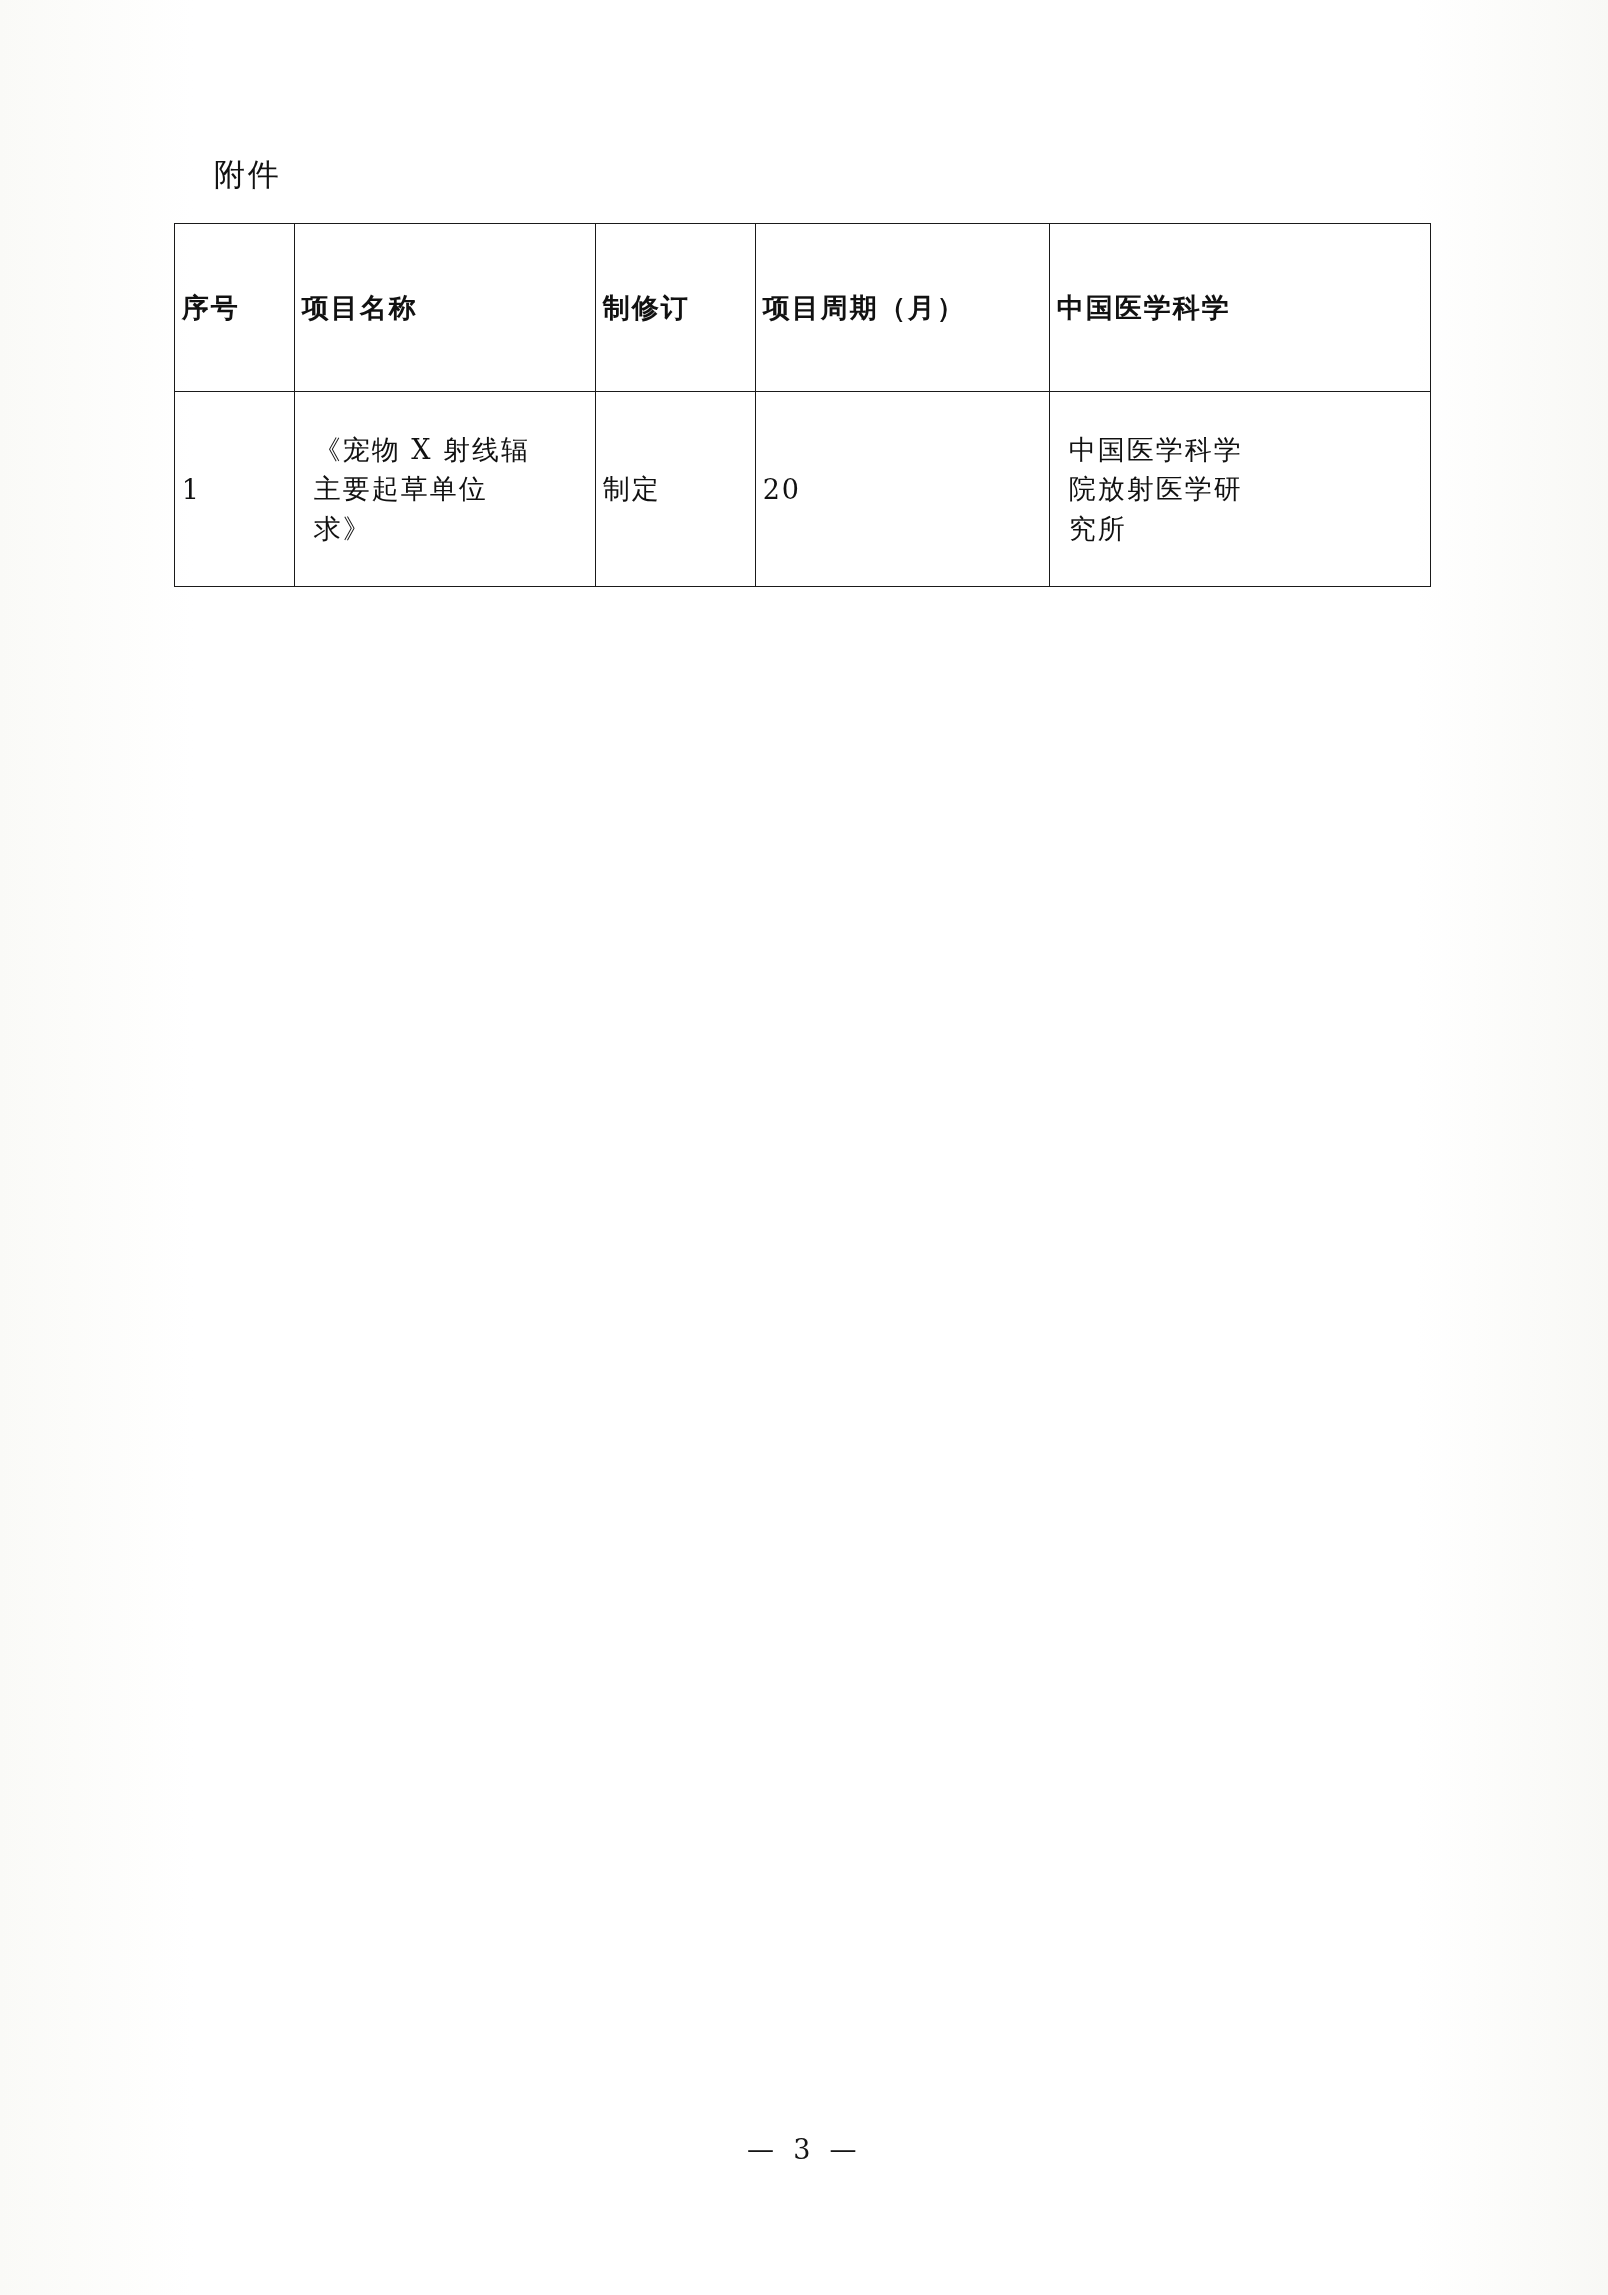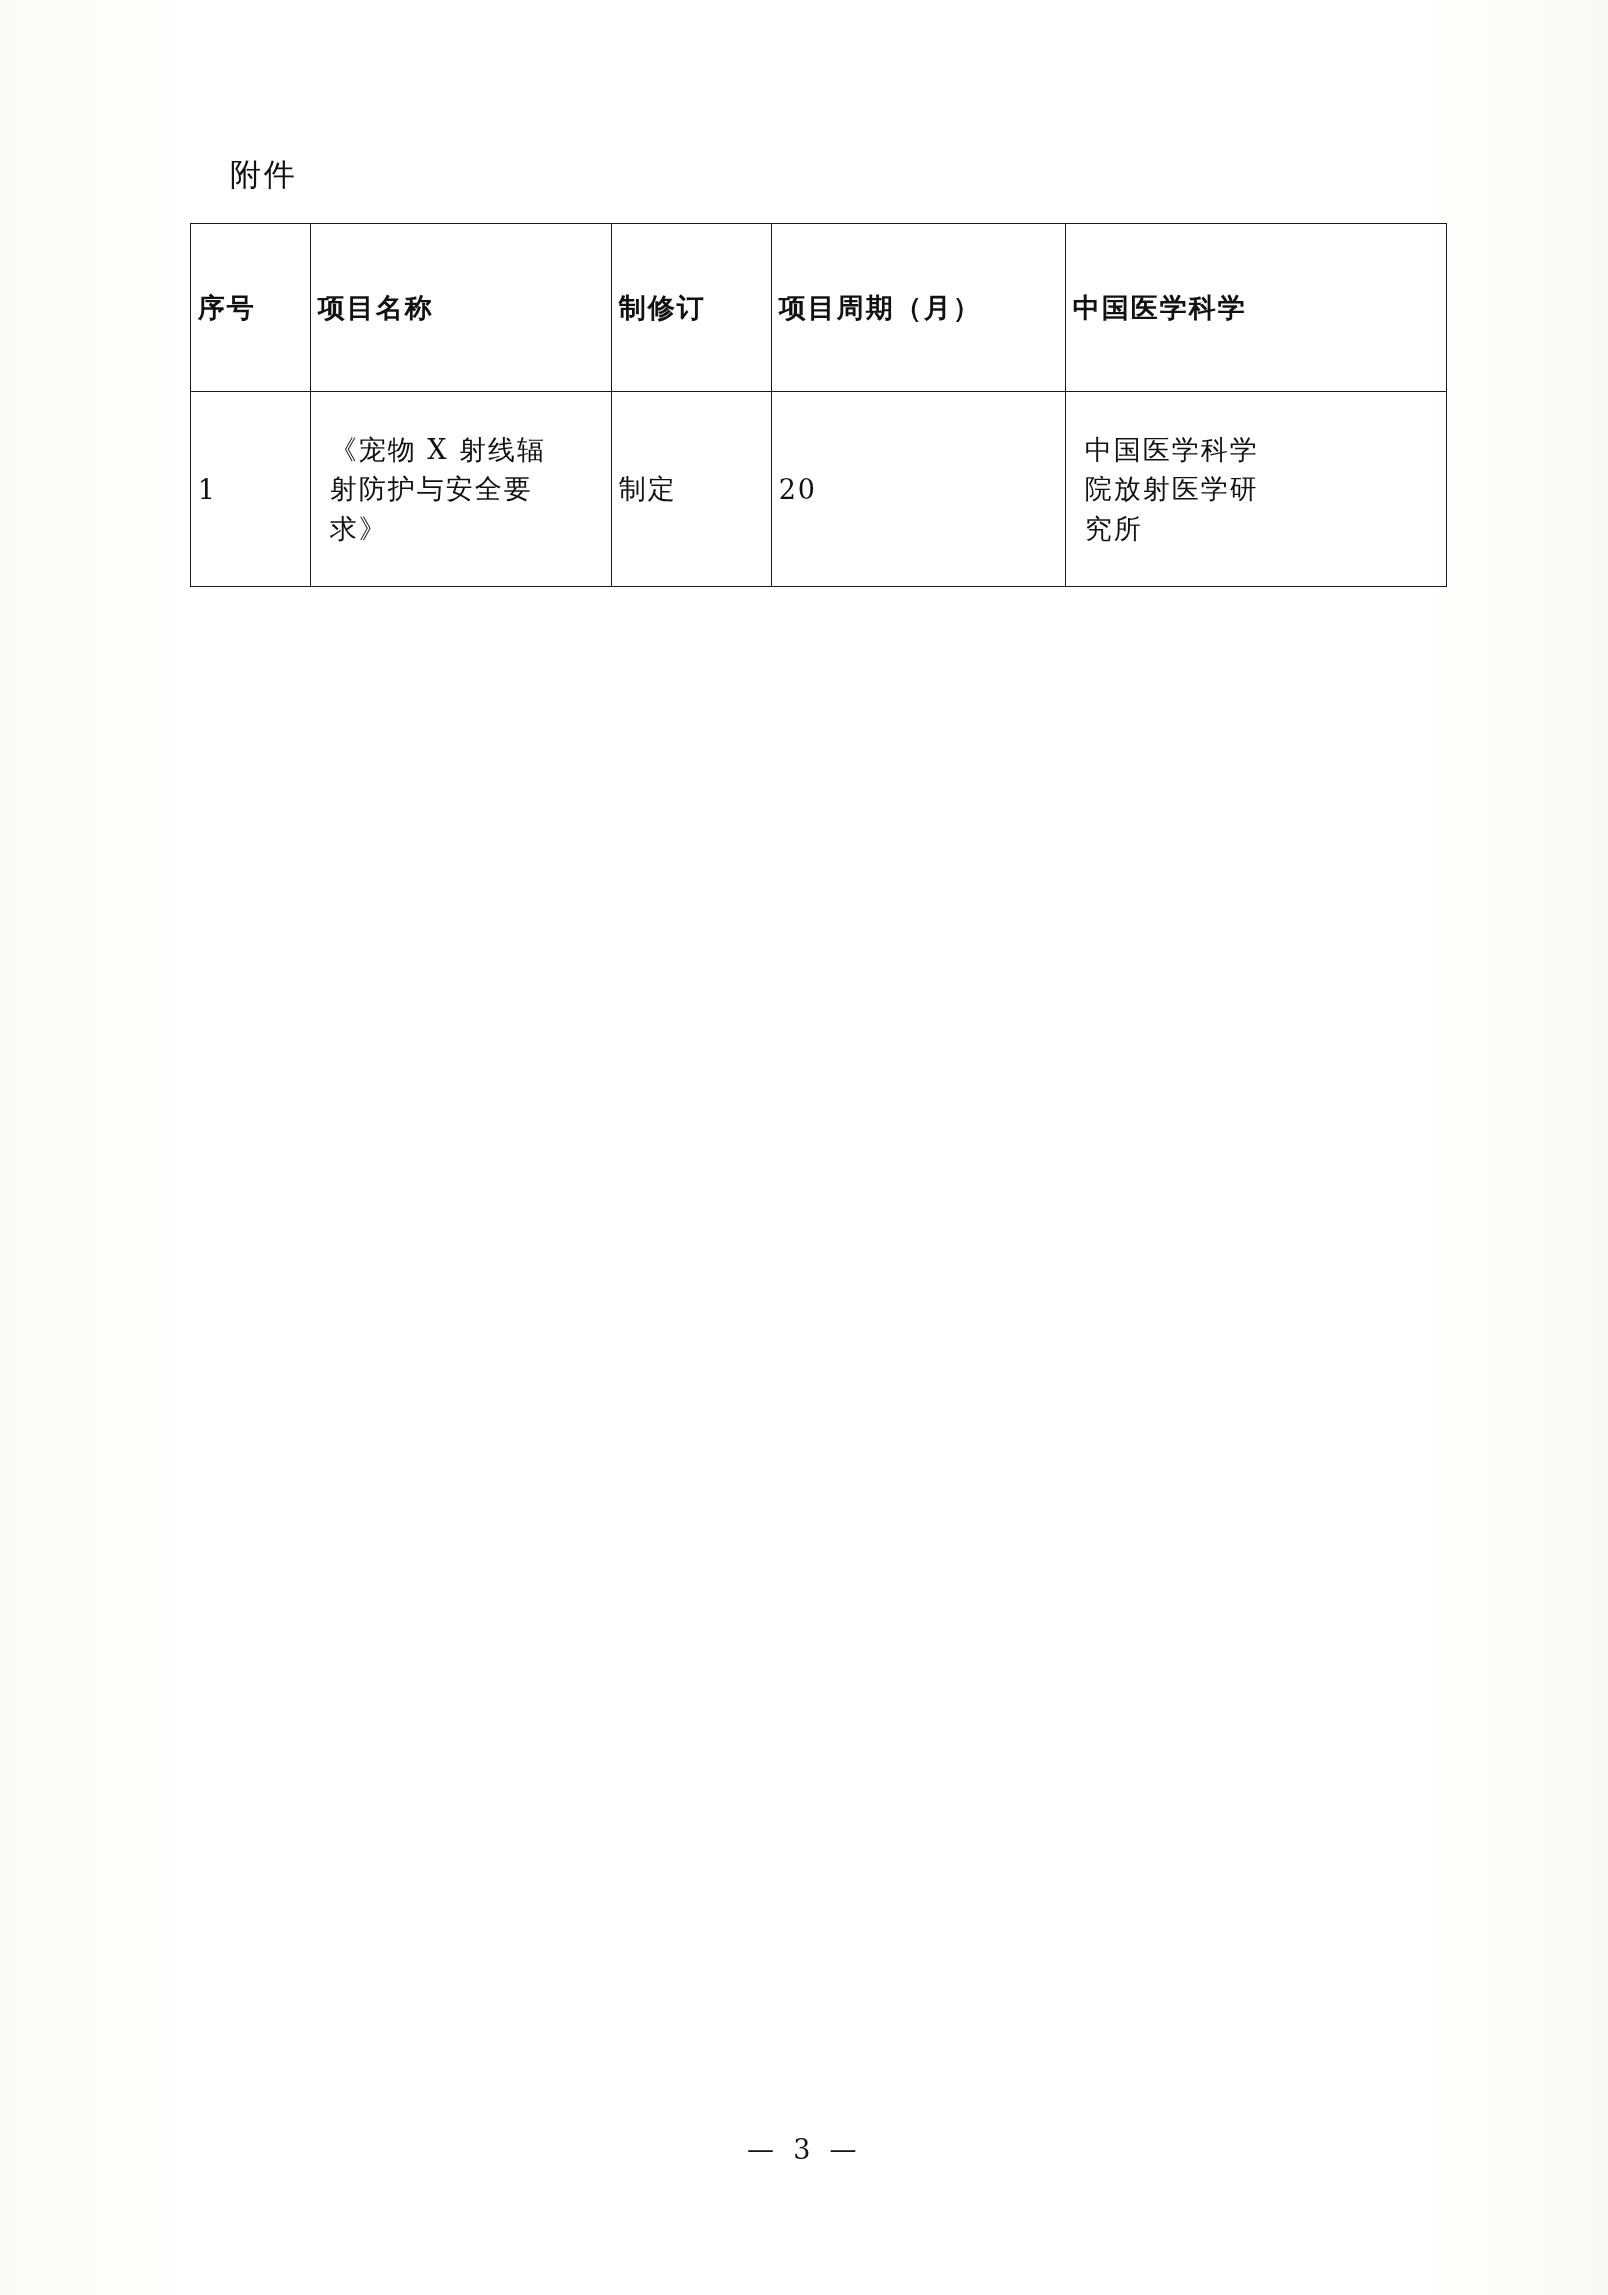--- a/index.html
+++ b/index.html
@@ -26,21 +26,21 @@
   .paper-tint {
     position: absolute;
     inset: 0;
     background:
       linear-gradient(90deg, rgba(250,250,247,1) 0%, rgba(255,255,255,1) 12%, rgba(255,255,255,1) 88%, rgba(248,248,245,1) 100%);
     pointer-events: none;
   }
 
   .content {
     position: absolute;
-    left: 190px;
+    left: 174px;
     top: 154px;
     width: 1269px;
   }
 
   .attachment-label {
     font-size: 31px;
     font-family: "DejaVu Serif", "Liberation Serif", serif;
     letter-spacing: 2.7px;
     color: #121212;
     margin: 0 0 27px 40px;
@@ -140,21 +140,21 @@
           <th>制修订</th>
           <th>项目周期（月）</th>
           <th>中国医学科学</th>
         </tr>
       </thead>
       <tbody>
         <tr>
           <td class="num">1</td>
           <td>
             <span class="cell-multiline">《宠物 X 射线辐
-射防护与安全要
+主要起草单位
 求》</span>
           </td>
           <td>制定</td>
           <td class="num">20</td>
           <td>
             <span class="cell-multiline">中国医学科学
 院放射医学研
 究所</span>
           </td>
         </tr>

